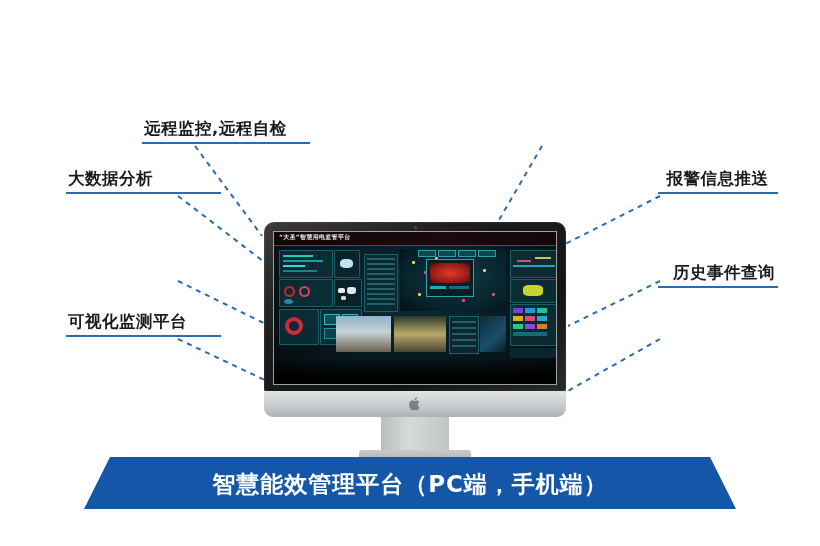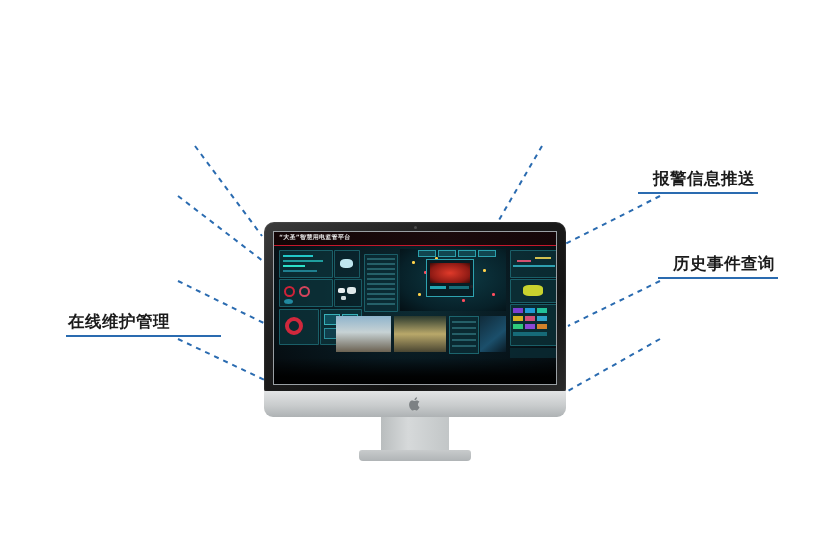--- a/index.html
+++ b/index.html
@@ -203,35 +203,43 @@
     <polyline points="178,196 272,268" fill="none" stroke="#2a6bb0" stroke-width="2" stroke-dasharray="5,5"></polyline>
     <polyline points="178,281 274,328" fill="none" stroke="#2a6bb0" stroke-width="2" stroke-dasharray="5,5"></polyline>
     <polyline points="178,339 290,392" fill="none" stroke="#2a6bb0" stroke-width="2" stroke-dasharray="5,5"></polyline>
 
     <polyline points="542,146 492,232" fill="none" stroke="#2a6bb0" stroke-width="2" stroke-dasharray="5,5"></polyline>
     <polyline points="660,196 565,244" fill="none" stroke="#2a6bb0" stroke-width="2" stroke-dasharray="5,5"></polyline>
     <polyline points="660,281 568,326" fill="none" stroke="#2a6bb0" stroke-width="2" stroke-dasharray="5,5"></polyline>
     <polyline points="660,339 566,392" fill="none" stroke="#2a6bb0" stroke-width="2" stroke-dasharray="5,5"></polyline>
   </svg>
 
-
+  <div class="feature left" style="left:142px; top:118px; width:168px;">
+    <span class="flabel">远程监控,远程自检</span>
+    <span class="fline"></span>
+  </div>
+
+  <div class="feature left" style="left:66px; top:168px; width:155px;">
+    <span class="flabel">大数据分析</span>
+    <span class="fline"></span>
+  </div>
 
 
   <div class="feature left" style="left:66px; top:311px; width:155px;">
-    <span class="flabel">在线维护管理</span>
-    <span class="fline"></span>
-  </div>
-
-
-  <div class="feature right" style="left:638px; top:168px; width:120px;">
+    <span class="flabel">可视化监测平台</span>
+    <span class="fline"></span>
+  </div>
+
+
+  <div class="feature right" style="left:658px; top:168px; width:120px;text-align:center;">
     <span class="flabel">报警信息推送</span>
     <span class="fline"></span>
   </div>
 
-  <div class="feature right" style="left:658px; top:253px; width:120px;">
+  <div class="feature right" style="left:658px; top:262px; width:120px;">
     <span class="flabel">历史事件查询</span>
     <span class="fline"></span>
   </div>
 
 
   <div id="monitor">
     <div id="bezel">
       <div id="camera-dot"></div>
       <div id="screen">
         <div id="dash">
@@ -361,14 +369,17 @@
 
     <div id="chin">
       <svg id="apple-logo" viewBox="0 0 24 28">
         <path fill="currentColor" d="M17.2 14.7c0-3 2.4-4.4 2.5-4.5-1.4-2-3.5-2.3-4.2-2.3-1.8-.2-3.5 1-4.4 1-.9 0-2.3-1-3.8-1-1.9 0-3.7 1.1-4.7 2.9-2 3.5-.5 8.7 1.4 11.6.9 1.4 2.1 3 3.6 2.9 1.4-.1 2-.9 3.7-.9 1.7 0 2.2.9 3.7.9 1.5 0 2.5-1.4 3.4-2.8 1.1-1.6 1.5-3.2 1.6-3.3-.1 0-3-1.2-3-4.5zM14.4 5.6c.8-1 1.3-2.3 1.2-3.6-1.2 0-2.6.8-3.4 1.8-.7.9-1.4 2.2-1.2 3.5 1.3.1 2.6-.7 3.4-1.7z"></path>
       </svg>
     </div>
     <div id="neck"></div>
     <div id="base"></div>
   </div>
 
+  <div id="banner">
+    <div id="banner-text">智慧能效管理平台（PC端，手机端）</div>
+  </div>
 
 </div>
 
 </body></html>

